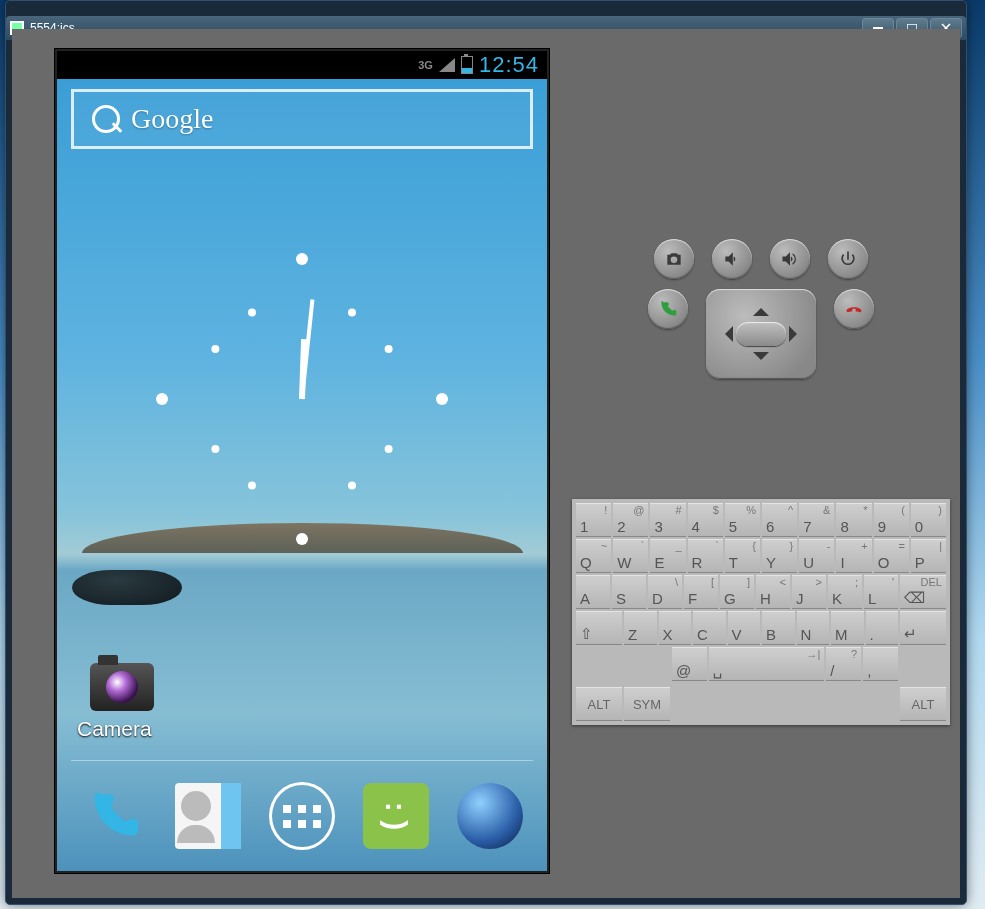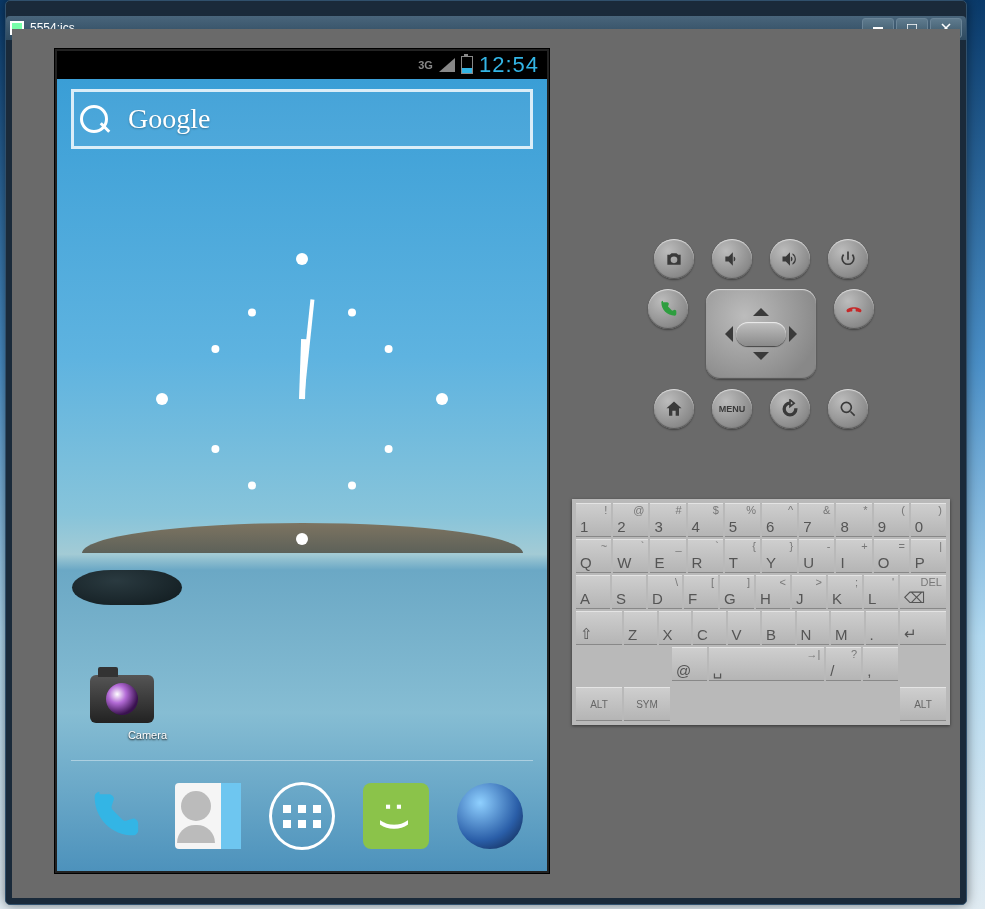--- a/index.html
+++ b/index.html
@@ -21,32 +21,32 @@
 .sb-sig{width:0;height:0;border-left:16px solid transparent;border-bottom:14px solid #888;}
 .sb-bat{width:10px;height:16px;border:1px solid #888;position:relative;}
 .sb-bat::before{content:"";position:absolute;left:2px;top:-3px;width:4px;height:2px;background:#888;}
 .sb-bat::after{content:"";position:absolute;left:0;right:0;bottom:0;height:5px;background:#33b5e5;}
 .screen{position:absolute;left:0;top:28px;right:0;bottom:0;background:linear-gradient(180deg,#3a9ed6 0%,#5eb3e0 35%,#87c4da 55%,#a3cbd5 60%,#6ba8c5 62%,#86bdd3 80%,#4d92bc 100%);overflow:hidden;}
 
 .land{position:absolute;left:0;right:0;top:56%;height:40px;}
 .land::before{content:"";position:absolute;left:5%;width:90%;height:30px;background:linear-gradient(#7d7461,#5d6159);border-radius:50% 50% 0 0 / 100% 100% 0 0;filter:blur(.6px);} 
 .rock{position:absolute;width:110px;height:35px;left:15px;top:62%;background:radial-gradient(ellipse at 40% 30%,#2a3a40,#101a1e);border-radius:50%/70%;}
 
-.searchw{position:absolute;left:14px;right:14px;top:10px;height:54px;border:3px solid rgba(255,255,255,.8);background:rgba(255,255,255,.06);display:flex;align-items:center;padding:0 6px;gap:20px;}
+.searchw{position:absolute;left:14px;right:14px;top:10px;height:54px;border:3px solid rgba(255,255,255,.8);background:rgba(255,255,255,.06);display:flex;align-items:center;padding:0 18px;gap:11px;}
 .searchw .mag{width:22px;height:22px;border:3px solid #fff;border-radius:50%;position:relative;}
 .searchw .mag::after{content:"";position:absolute;width:12px;height:3px;background:#fff;transform:rotate(45deg);left:16px;top:18px;}
 .searchw .gtxt{color:#fff;font-size:28px;font-family:Georgia,serif;text-shadow:0 1px 2px rgba(0,0,0,.3);}
 
 .clockw{position:absolute;left:50%;top:160px;transform:translateX(-50%);width:320px;height:320px;}
 .clockw .tick{position:absolute;width:8px;height:8px;background:#fff;border-radius:50%;left:50%;top:50%;margin:-4px;} 
 .hand{position:absolute;left:50%;top:50%;transform-origin:bottom center;background:#fff;}
 .hand.h{width:6px;height:60px;transform:translate(-50%,-100%) rotate(2deg);}
 .hand.m{width:4px;height:100px;transform:translate(-50%,-100%) rotate(6deg);}
 
-.appslot{position:absolute;left:20px;bottom:130px;width:90px;text-align:right;color:#fff;font-size:11px;text-shadow:0 1px 2px #000;}
+.appslot{position:absolute;left:20px;bottom:130px;width:90px;text-align:left;color:#fff;font-size:21px;text-shadow:0 1px 2px #000;}
 .camicon{width:64px;height:48px;margin:0 auto 6px;background:linear-gradient(#555,#222);border-radius:6px;position:relative;}
 .camicon::before{content:"";position:absolute;left:16px;top:8px;width:32px;height:32px;border-radius:50%;background:radial-gradient(circle at 35% 35%,#fff,#b36bd6 30%,#3a1250 70%);}
 .camicon::after{content:"";position:absolute;left:8px;top:-8px;width:20px;height:10px;background:#333;border-radius:2px 2px 0 0;}
 .hr{position:absolute;left:14px;right:14px;bottom:110px;height:1px;background:rgba(255,255,255,.4);}
 
 .dock{position:absolute;left:0;right:0;bottom:10px;height:90px;display:flex;justify-content:space-around;align-items:center;padding:0 10px;}
 .dockicon{width:66px;height:66px;border-radius:8px;display:flex;align-items:center;justify-content:center;font-size:38px;color:#fff;position:relative;}
 .di-phone svg{width:58px;height:58px;}
 .di-contacts{background:#f5f5f5;border-radius:4px;position:relative;}
 .di-contacts::before{content:"";position:absolute;left:6px;top:8px;width:30px;height:30px;border-radius:50%;background:#bbb;}
@@ -74,21 +74,21 @@
 .dpad .dn{left:42px;bottom:6px;border-top-color:#3a3a3a;}
 .dpad .lf{left:6px;top:32px;border-right-color:#3a3a3a;}
 .dpad .rt{right:6px;top:32px;border-left-color:#3a3a3a;}
 .dpad-wrap{width:110px;height:90px;border-radius:14px;background:radial-gradient(circle at 35% 30%,#bcbcbc,#888 80%);box-shadow:inset 0 1px 1px #ddd,inset 0 -1px 1px #555,0 1px 2px rgba(0,0,0,.4);display:flex;align-items:center;justify-content:center;}
 
 .kbd{position:absolute;left:10px;right:10px;top:470px;background:#b9b9b9;padding:3px;box-shadow:0 1px 3px rgba(0,0,0,.5);}
 .kbd .krow{display:flex;}
 .key{flex:1;height:34px;margin:1px;background:linear-gradient(#cfcfcf,#b4b4b4);box-shadow:inset 0 1px 0 #e4e4e4,inset 0 -1px 0 #888;position:relative;font-size:14px;color:#555;padding:2px 4px;box-sizing:border-box;font-family:Arial,sans-serif;}
 .key .main{position:absolute;left:4px;bottom:2px;font-size:15px;}
 .key .alt{position:absolute;right:4px;top:1px;font-size:11px;color:#777;}
-.key.mod{flex:0 0 46px;font-size:10px;color:#666;display:flex;align-items:center;justify-content:center;margin-top:41px;}
+.key.mod{flex:0 0 46px;font-size:13px;color:#666;display:flex;align-items:center;justify-content:center;margin-top:41px;}
 .key.wide{flex:0 0 46px;}
 .key.space{flex:4;}
 </style>
 </head>
 <body>
 
 <div class="win">
   <div class="titlebar">
     <div class="appicon"></div>
     <div class="title">5554:ics</div>
@@ -210,39 +210,20 @@
               <div class="ar rt"></div>
               <div class="pill"></div>
             </div>
           </div>
           <div class="hbtn end">
               <svg viewBox="0 0 24 24">
                 <path d="M21 14c0 1-1 2-2 2l-3-1c-1 0-2 0-2-1v-2c-1-.3-3-.3-4 0v2c0 1-1 1-2 1l-3 1c-1 0-2-1-2-2 0-2 5-4 9-4s9 2 9 4z"></path>
               </svg>
             </div>
         </div>
-        <div class="row">
-          <div class="hbtn">
-              <svg viewBox="0 0 24 24">
-                <path d="M12 3l9 8h-3v9h-4v-6h-4v6H6v-9H3z"></path>
-              </svg>
-            </div>
-          <div class="hbtn menu">MENU</div>
-          <div class="hbtn">
-              <svg viewBox="0 0 24 24">
-                <path d="M12 4a8 8 0 108 8h-2a6 6 0 11-6-6v3l5-4-5-4v3z" fill="none" stroke="#3a3a3a" stroke-width="2"></path>
-              </svg>
-            </div>
-          <div class="hbtn">
-              <svg viewBox="0 0 24 24">
-                <circle cx="10" cy="10" r="6" fill="none" stroke="#3a3a3a" stroke-width="2"></circle>
-                <path d="M15 15l5 5" stroke="#3a3a3a" stroke-width="2"></path>
-              </svg>
-            </div>
-        </div>
       </div>
       <div class="kbd">
         <div class="krow" id="krow1">
             <div class="key">
               <span class="main">1</span>
               <span class="alt">!</span>
             </div>
             <div class="key">
               <span class="main">2</span>
               <span class="alt">@</span>

